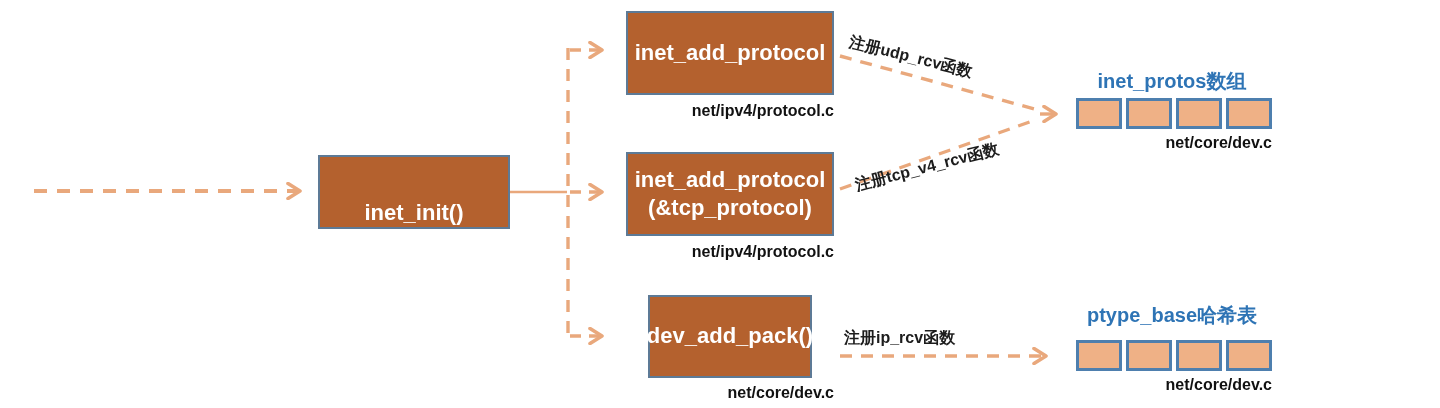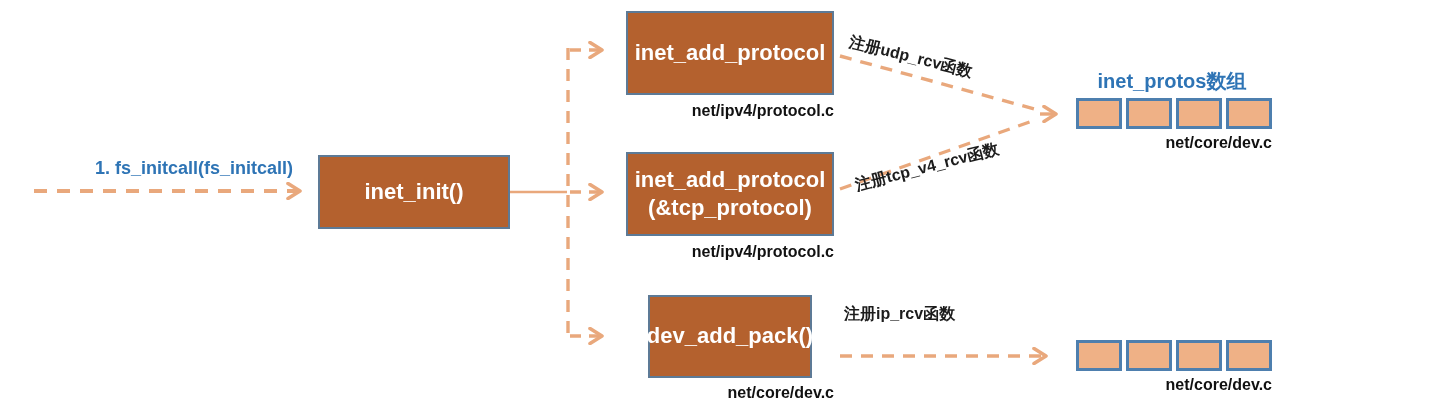--- a/index.html
+++ b/index.html
@@ -93,23 +93,22 @@
       <path d="M570,50 H602" stroke-width="3.4" stroke-dasharray="11 8" marker-end="url(#chev)"></path>
       <path d="M570,192 H602" stroke-width="3.4" stroke-dasharray="11 8" marker-end="url(#chev)"></path>
       <path d="M570,336 H602" stroke-width="3.4" stroke-dasharray="11 8" marker-end="url(#chev)"></path>
       <path d="M840,56 L1038,110" stroke-width="3.4" stroke-dasharray="12 9"></path>
       <path d="M840,189 L1038,119" stroke-width="3.4" stroke-dasharray="12 9"></path>
       <path d="M1040,114 H1056" stroke-width="3.4" marker-end="url(#chev)"></path>
       <path d="M840,356 H1046" stroke-width="3.4" stroke-dasharray="12 9" marker-end="url(#chev)"></path>
     </g>
   </svg>
 
-  <div class="startlabel" style="left:72px;top:158px;width:244px;">1. fs_initcall(fs_initcall)</div>
 
-  <div class="fnbox" style="left:318px;top:155px;width:192px;height:74px;">
+  <div class="fnbox" style="left:318px;top:155px;width:192px;height:74px;justify-content:flex-end;">
     <span>inet_init()</span>
   </div>
 
   <div class="fnbox" style="left:626px;top:11px;width:208px;height:84px;">
     <span>inet_add_protocol</span>
   </div>
   <div class="filelabel" style="left:626px;top:102px;width:208px;">net/ipv4/protocol.c</div>
 
   <div class="fnbox" style="left:626px;top:152px;width:208px;height:84px;">
     <span>inet_add_protocol</span>
@@ -117,31 +116,32 @@
   </div>
   <div class="filelabel" style="left:626px;top:243px;width:208px;">net/ipv4/protocol.c</div>
 
   <div class="fnbox" style="left:648px;top:295px;width:164px;height:83px;">
     <span>dev_add_pack()</span>
   </div>
   <div class="filelabel" style="left:626px;top:384px;width:208px;">net/core/dev.c</div>
 
   <div class="edgelabel" style="left:852px;top:32px;transform:rotate(14deg);">注册udp_rcv函数</div>
   <div class="edgelabel" style="left:853px;top:176px;transform:rotate(-14.5deg);">注册tcp_v4_rcv函数</div>
-  <div class="edgelabel" style="left:844px;top:304px;">注册ip_rcv函数</div>
+  <div class="edgelabel" style="left:844px;top:328px;">注册ip_rcv函数</div>
 
   <div class="arrtitle" style="left:1072px;top:60px;width:200px;margin-top:8px;">inet_protos数组</div>
   <div class="cellrow" style="left:1076px;top:98px;">
       <div class="cell"></div>
       <div class="cell"></div>
       <div class="cell"></div>
       <div class="cell"></div>
     </div>
   <div class="filelabel" style="left:1076px;top:134px;width:196px;">net/core/dev.c</div>
 
+  <div class="arrtitle" style="left:1072px;top:302px;width:200px;">ptype_base哈希表</div>
   <div class="cellrow" style="left:1076px;top:340px;">
       <div class="cell"></div>
       <div class="cell"></div>
       <div class="cell"></div>
       <div class="cell"></div>
     </div>
   <div class="filelabel" style="left:1076px;top:376px;width:196px;">net/core/dev.c</div>
 
 
 </div>

